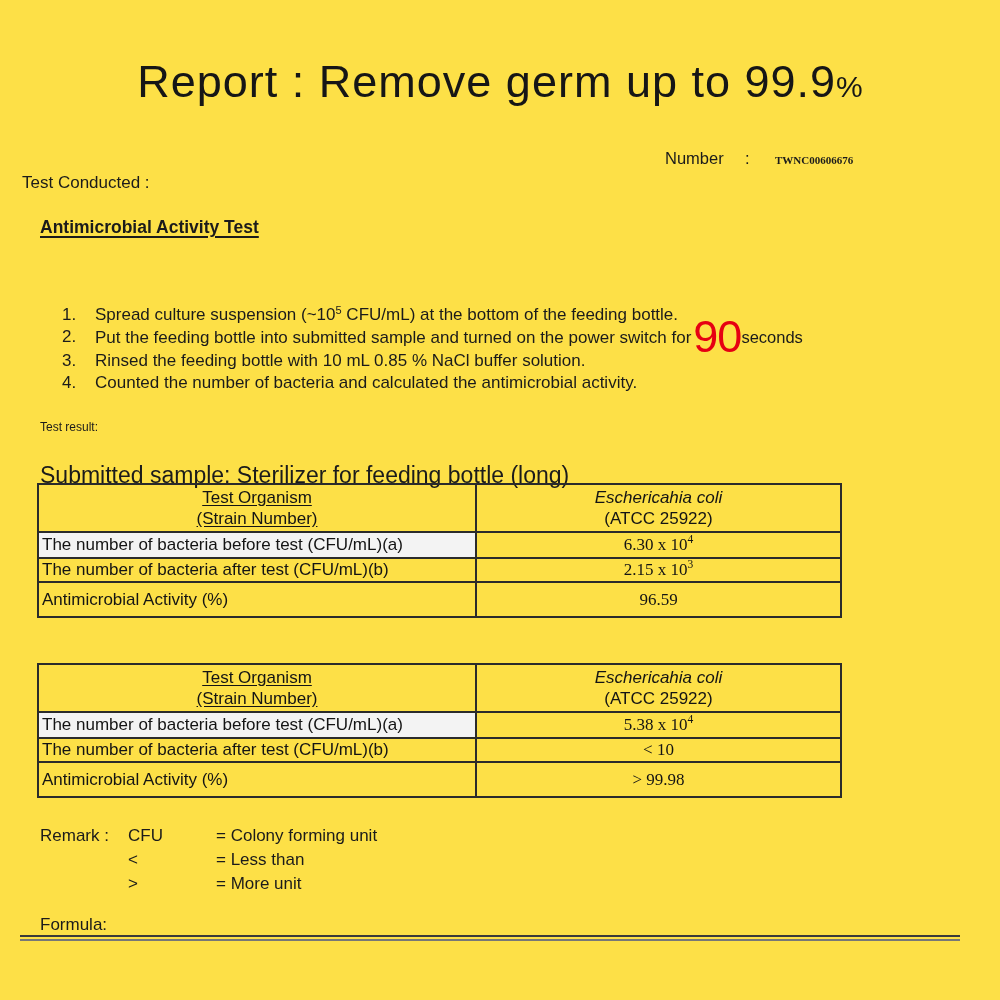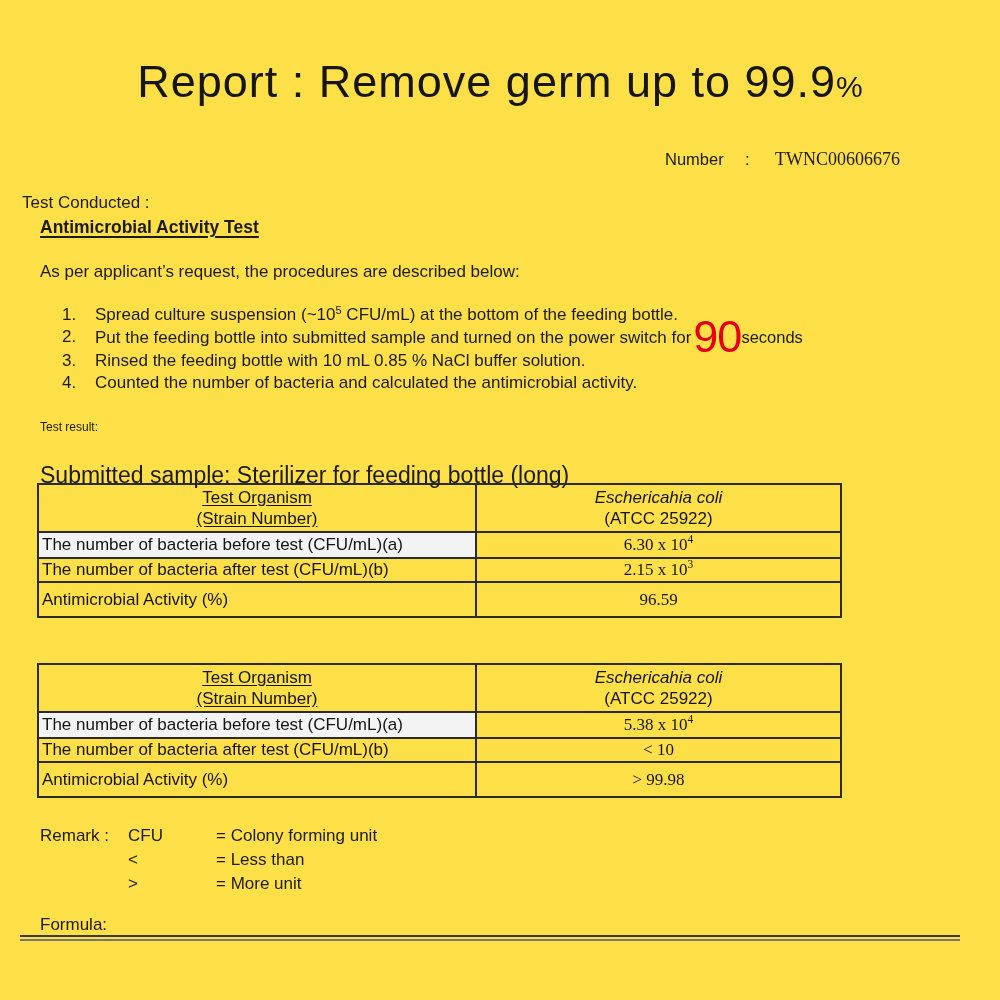--- a/index.html
+++ b/index.html
@@ -29,23 +29,23 @@
   }
   .title-pct{font-size:30px;letter-spacing:0;}
 
   
   .number-line{
     position:absolute;top:149px;left:665px;
     font-size:16.5px;white-space:nowrap;
   }
   .num-label{display:inline-block;width:80px;}
   .num-colon{display:inline-block;width:30px;}
-  .num-value{font-size:18px;}
-
-  .test-conducted{position:absolute;top:173px;left:22px;font-size:17px;margin-top:20px;}
+  .num-value{font-size:11px;font-weight:bold;}
+
+  .test-conducted{position:absolute;top:173px;left:22px;font-size:17px;}
 
   .section-heading{
     position:absolute;top:217px;left:40px;
     font-size:17.5px;font-weight:bold;
     text-decoration:underline;
     text-decoration-thickness:2px;
     text-underline-offset:3px;
   }
 
   .intro{position:absolute;top:262px;left:40px;font-size:17px;}
@@ -126,21 +126,20 @@
   <div class="title"><span>Report : Remove germ up to 99.9</span><span class="title-pct">%</span></div>
 
   <div class="number-line">
     <span class="num-label">Number</span><span class="num-colon">:</span><span class="num-value serif">TWNC00606676</span>
   </div>
 
   <div class="test-conducted">Test Conducted :</div>
 
   <div class="section-heading">Antimicrobial Activity Test</div>
 
-  <div class="intro">As per applicant’s request, the procedures are described below:</div>
 
   <div class="procedures">
     <div class="proc-row">
       <span class="proc-num">1.</span>
       <span class="proc-text"><span>Spread culture suspension (~10</span><span class="proc-sup">5</span><span> CFU/mL) at the bottom of the feeding bottle.</span></span>
     </div>
     <div class="proc-row">
       <span class="proc-num">2.</span>
       <span class="proc-text"><span>Put the feeding bottle into submitted sample and turned on the power switch for</span><span class="big-red">90</span><span class="seconds">seconds</span></span>
     </div>

